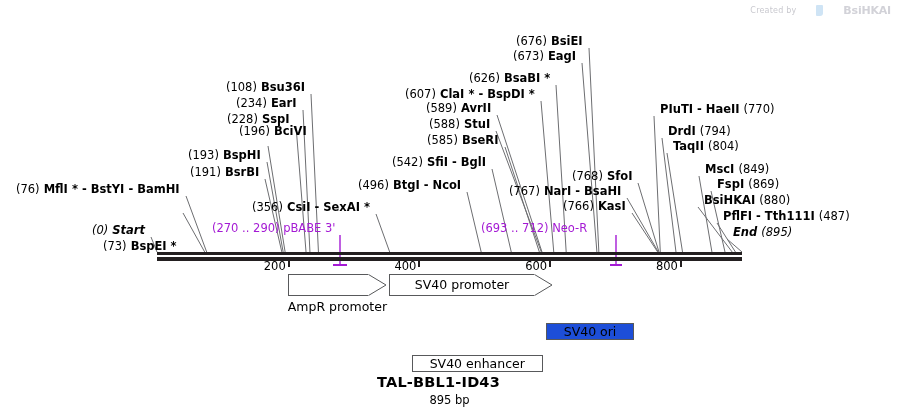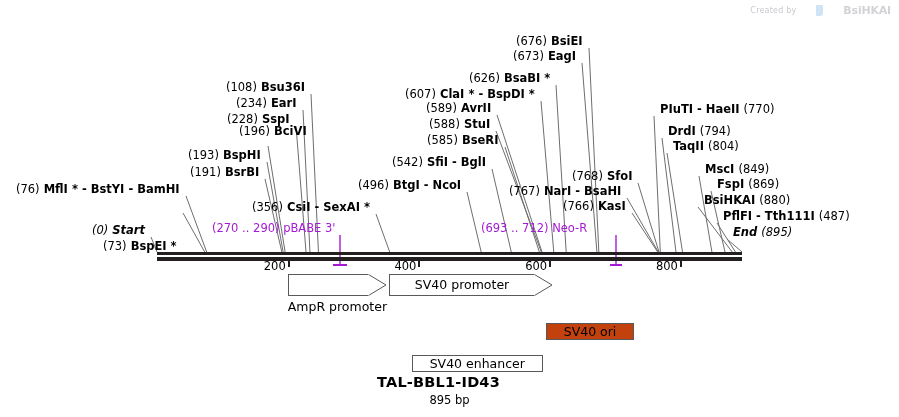--- a/index.html
+++ b/index.html
@@ -161,21 +161,21 @@
     height: 17px;
     border: 1px solid #58595b;
     box-sizing: border-box;
     font-size: 12.5px;
     line-height: 15px;
     text-align: center;
     color: #000;
     background: #ffffff;
   }
   .feat-box.ori {
-    background: #c2410c;
+    background: #1d4ed8;
   }
   .feat-caption {
     position: absolute;
     font-size: 12.5px;
     color: #000;
     white-space: nowrap;
     text-align: center;
   }
 
   

